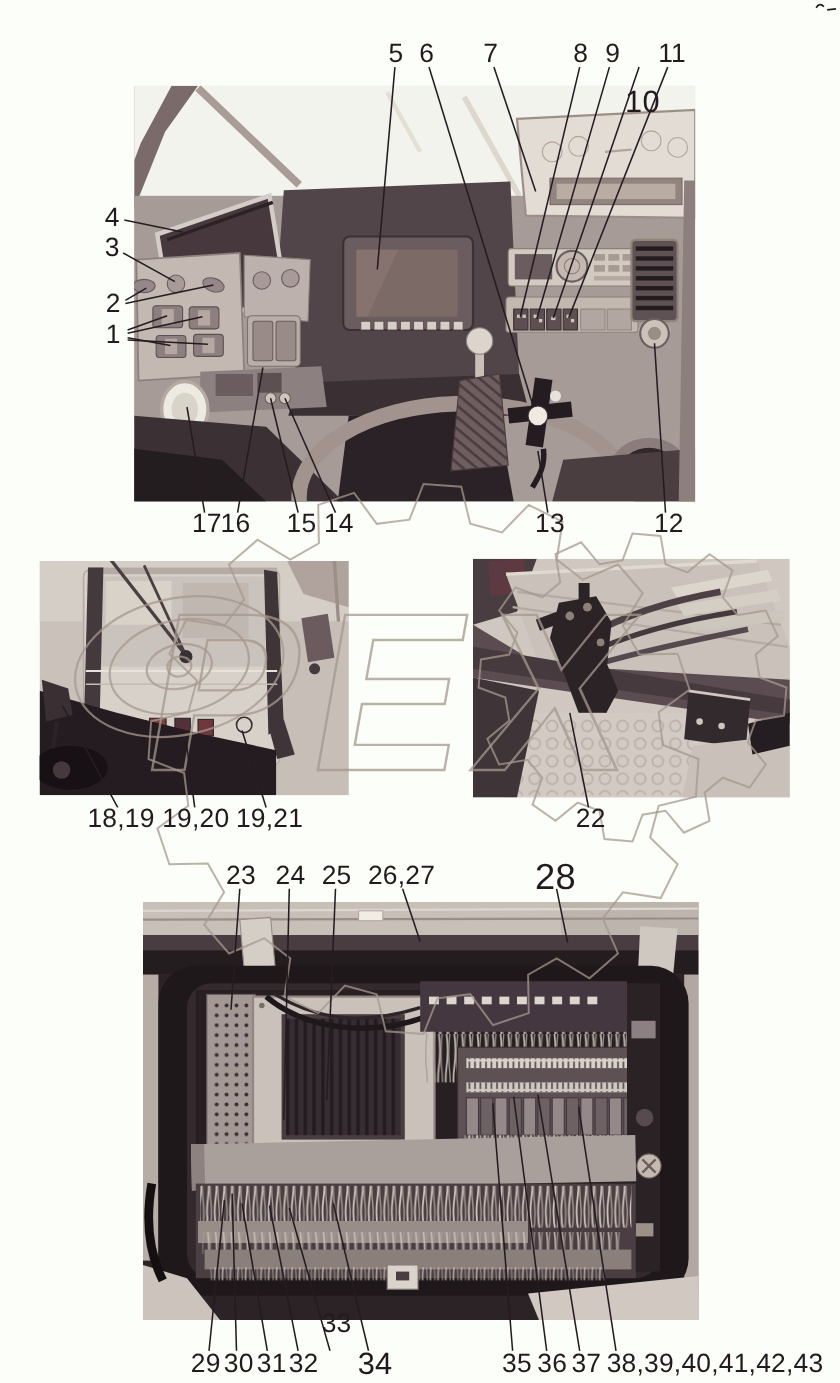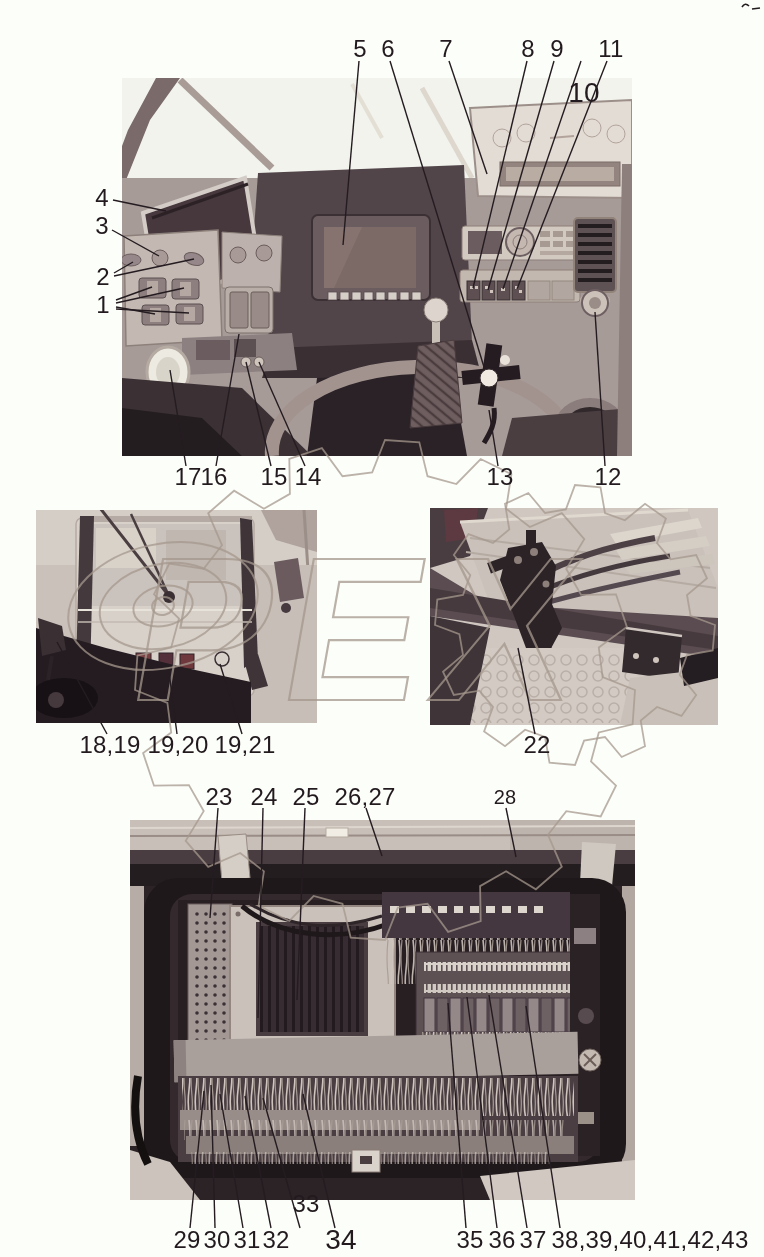--- a/index.html
+++ b/index.html
@@ -404,21 +404,21 @@
       <div class="callout-label" style="left: 214px; top: 477px; font-size: 24px; color: rgb(34, 26, 30);">16</div>
       <div class="callout-label" style="left: 188px; top: 477px; font-size: 24px; color: rgb(34, 26, 30);">17</div>
       <div class="callout-label" style="left: 110px; top: 745px; font-size: 24px; color: rgb(34, 26, 30);">18,19</div>
       <div class="callout-label" style="left: 178px; top: 745px; font-size: 24px; color: rgb(34, 26, 30);">19,20</div>
       <div class="callout-label" style="left: 245px; top: 745px; font-size: 24px; color: rgb(34, 26, 30);">19,21</div>
       <div class="callout-label" style="left: 537px; top: 745px; font-size: 24px; color: rgb(34, 26, 30);">22</div>
       <div class="callout-label" style="left: 219px; top: 797px; font-size: 24px; color: rgb(34, 26, 30);">23</div>
       <div class="callout-label" style="left: 264px; top: 797px; font-size: 24px; color: rgb(34, 26, 30);">24</div>
       <div class="callout-label" style="left: 306px; top: 797px; font-size: 24px; color: rgb(34, 26, 30);">25</div>
       <div class="callout-label" style="left: 365px; top: 797px; font-size: 24px; color: rgb(34, 26, 30);">26,27</div>
-      <div class="callout-label" style="left: 505px; top: 797px; font-size: 20px; color: rgb(34, 26, 30);">28</div>
+      <div class="callout-label" style="left: 505px; top: 797px; font-size: 33px; color: rgb(34, 26, 30);">28</div>
       <div class="callout-label" style="left: 187px; top: 1240px; font-size: 24px; color: rgb(34, 26, 30);">29</div>
       <div class="callout-label" style="left: 217px; top: 1240px; font-size: 24px; color: rgb(34, 26, 30);">30</div>
       <div class="callout-label" style="left: 247px; top: 1240px; font-size: 24px; color: rgb(34, 26, 30);">31</div>
       <div class="callout-label" style="left: 276px; top: 1240px; font-size: 24px; color: rgb(34, 26, 30);">32</div>
       <div class="callout-label" style="left: 306px; top: 1204px; font-size: 24px; color: rgb(34, 26, 30);">33</div>
       <div class="callout-label" style="left: 341px; top: 1240px; font-size: 28px; color: rgb(34, 26, 30);">34</div>
       <div class="callout-label" style="left: 470px; top: 1240px; font-size: 24px; color: rgb(34, 26, 30); text-align: center;">35</div>
       <div class="callout-label" style="left: 502px; top: 1240px; font-size: 24px; color: rgb(34, 26, 30);">36</div>
       <div class="callout-label" style="left: 533px; top: 1240px; font-size: 24px; color: rgb(34, 26, 30);">37</div>
       <div class="callout-label" style="left: 650px; top: 1240px; font-size: 24px; color: rgb(34, 26, 30);">38,39,40,41,42,43</div>

